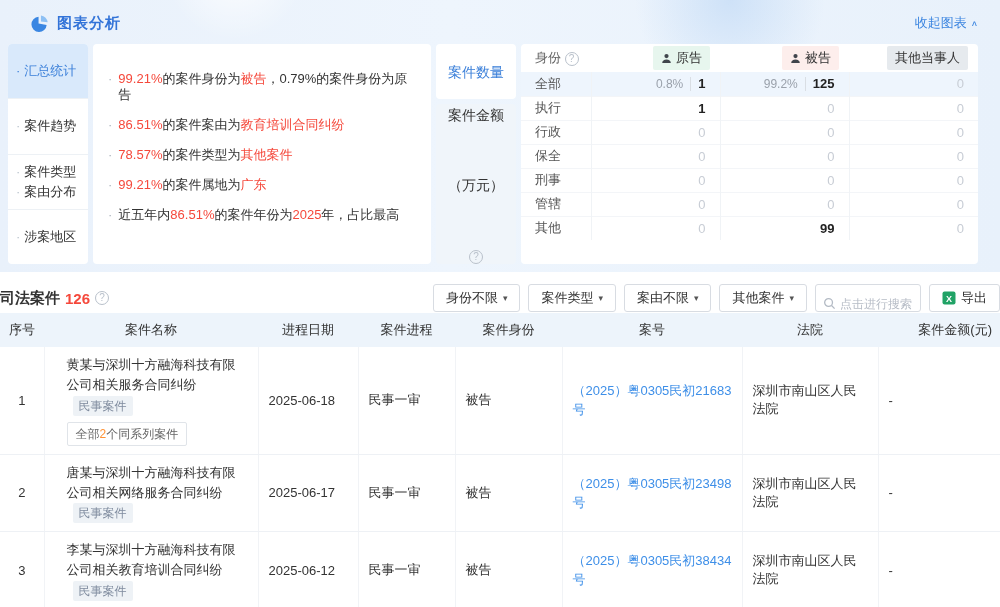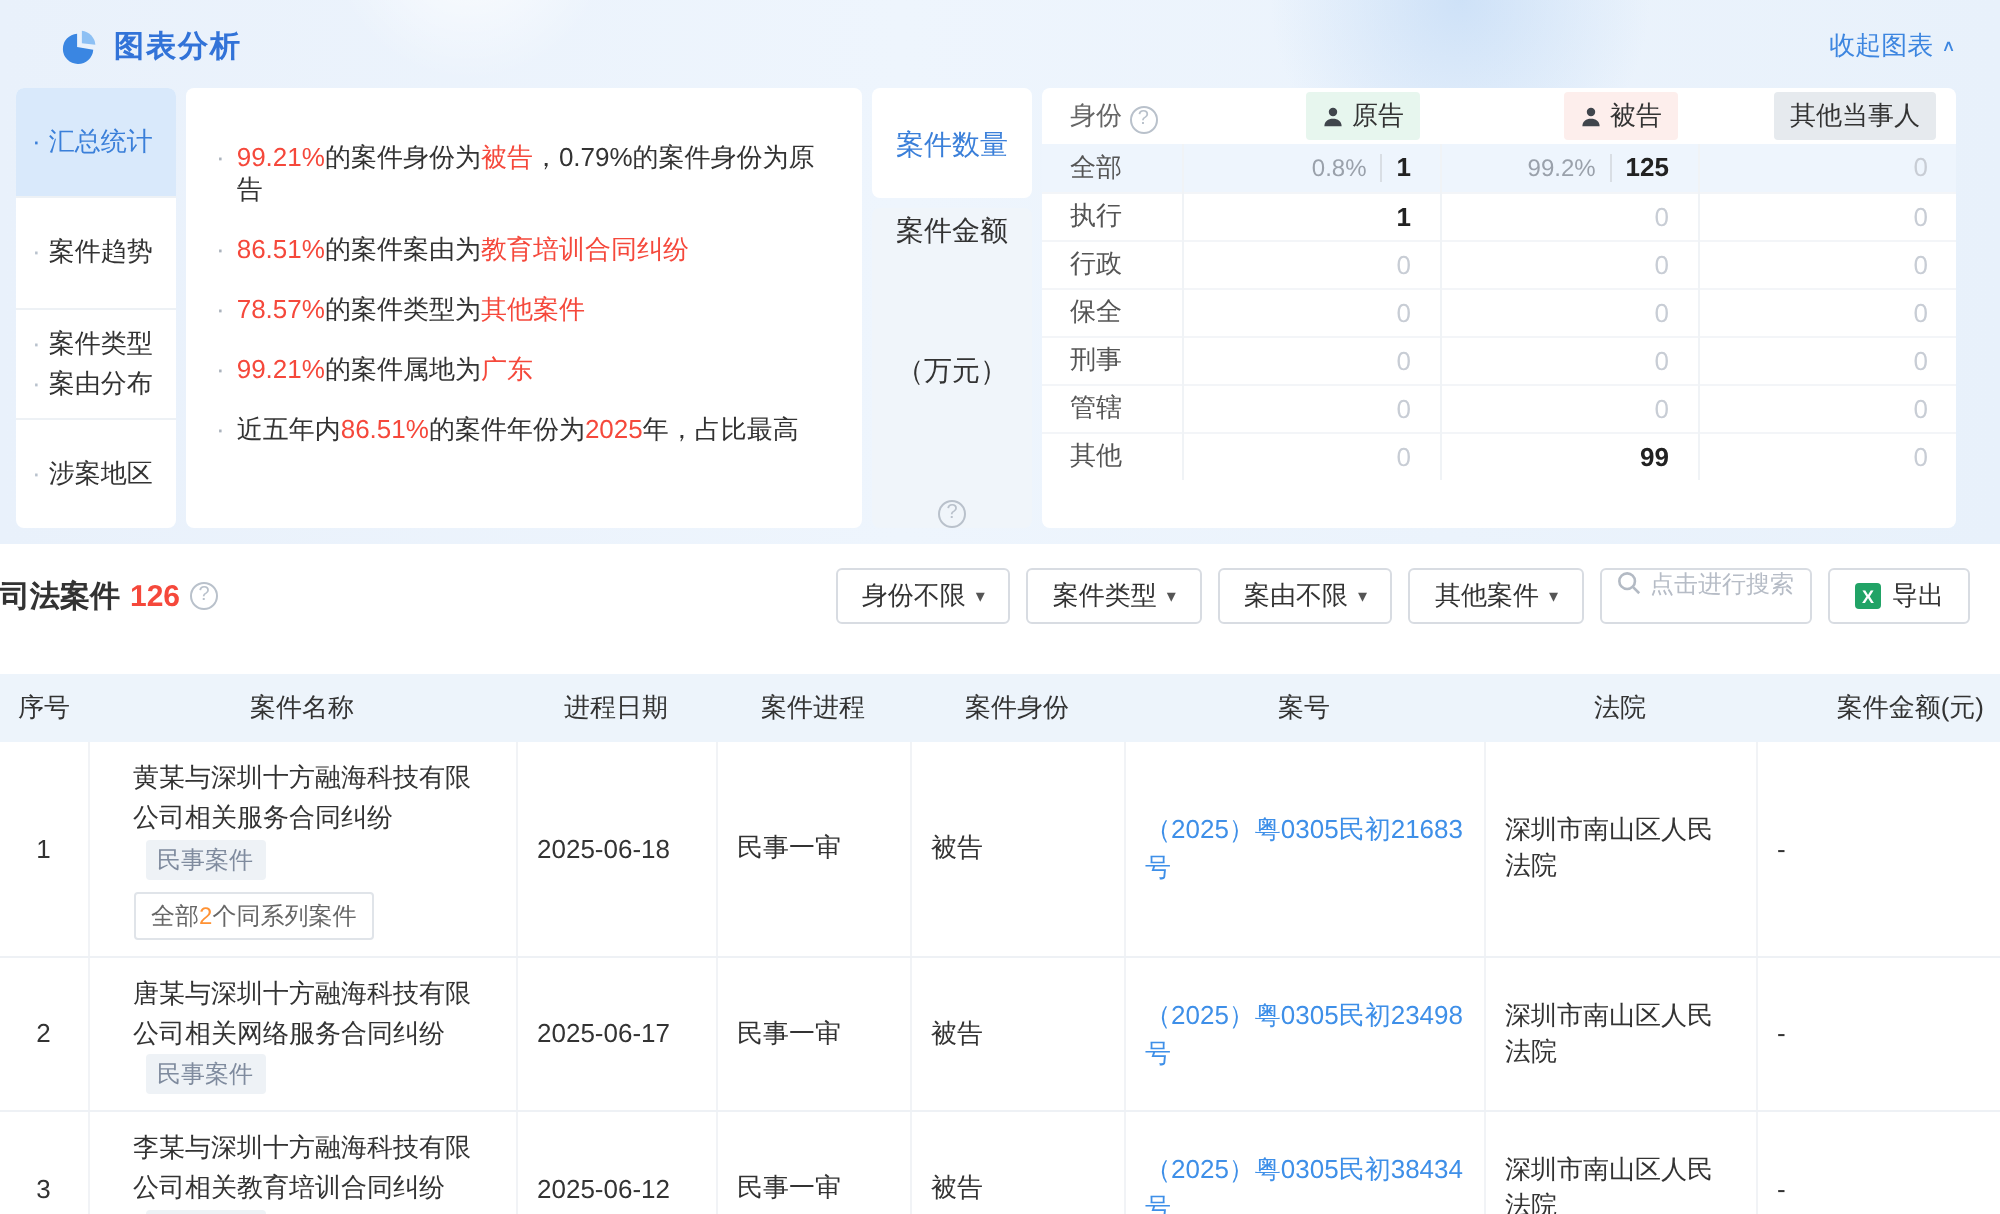--- a/index.html
+++ b/index.html
@@ -66,27 +66,27 @@
   .num{ font-weight:bold; color:#222; }
   .num.zero{ font-weight:400; color:#c8cdd5; }
   .pct{ color:#9aa1ab; font-size:12px; padding-right:7px; border-right:1px solid #d9dee4; margin-right:7px; }
   .id-badge{ display:inline-flex; align-items:center; gap:4px; height:22px; padding:12px 8px; border-radius:2px; font-size:13px; color:#333; cursor:pointer; }
   .id-badge.plaintiff{ background:#e7f6ee; }
   .id-badge.defendant{ background:#fdeeec; }
   .id-badge.other{ background:#e6eaee; }
 
   
   .cases-section{ padding-top:11px; }
-  .toolbar{ display:flex; align-items:center; height:30px; padding-right:15px; margin-bottom:24px; }
+  .toolbar{ display:flex; align-items:center; height:30px; margin-bottom:0; }
   .cases-title{ font-size:15px; font-weight:bold; color:#333; display:flex; align-items:center; gap:5px; }
   .cases-title .count{ color:#f5483b; }
   .filters{ margin-left:auto; display:flex; gap:8px; align-items:center; }
   .fbtn{ height:28px; padding:0 12px; border:1px solid #d8dce2; border-radius:3px; background:#fff; font-size:13px; color:#333; display:flex; align-items:center; gap:5px; cursor:pointer; }
   .fbtn .caret{ font-size:9px; color:#555; }
-  .search-box{ width:106px; height:28px; border:1px solid #d8dce2; border-radius:3px; background:#fff; display:flex; align-items:flex-start; padding:0 7px; gap:4px; }
+  .search-box{ width:106px; height:28px; border:1px solid #d8dce2; border-radius:3px; background:#fff; display:flex; align-items:flex-end; padding:0 7px; gap:4px; }
   .search-box input{ border:none; outline:none; width:100%; font-size:12px; color:#333; font-family:inherit; }
   .search-box input::placeholder{ color:#b6bcc6; }
   .exp-ic{ width:14px; height:14px; display:inline-flex; }
 
   .cases-table{ width:100%; border-collapse:collapse; table-layout:fixed; font-size:13px; }
   .cases-table th{ background:#edf4fb; height:34px; font-weight:400; color:#333; text-align:center; }
   .cases-table th:nth-child(1){ width:44px; }
   .cases-table th:nth-child(2){ width:214px; }
   .cases-table th:nth-child(3){ width:100px; }
   .cases-table th:nth-child(4){ width:97px; }

